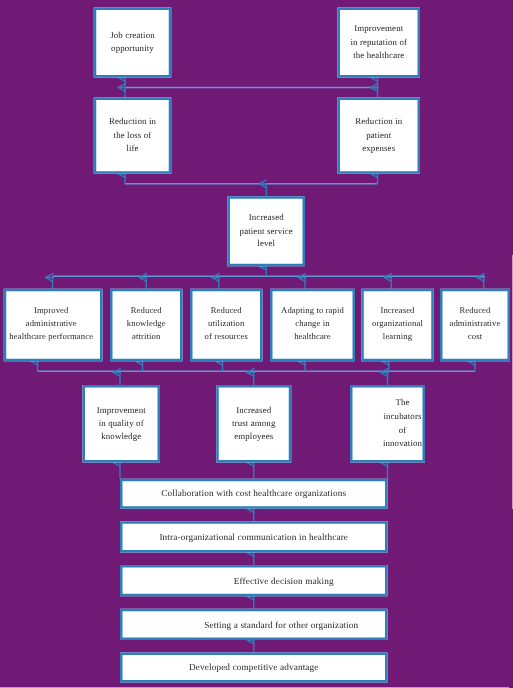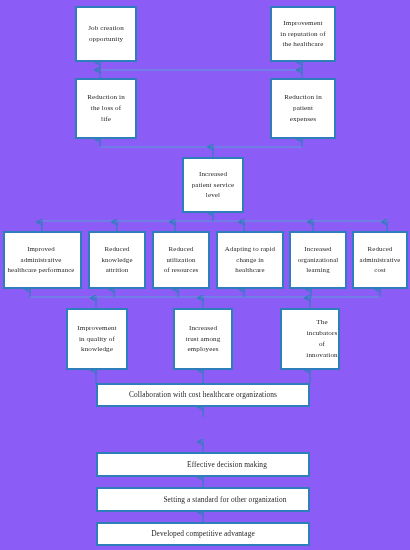--- a/index.html
+++ b/index.html
@@ -10,21 +10,21 @@
   }
   body {
     font-family: "Liberation Serif", "DejaVu Serif", serif;
     color: #231f20;
   }
   #diagram-root {
     position: relative;
     width: 410px;
     height: 550px;
     overflow: hidden;
-    background: #8b5cf6;
+    background: #701a75;
   }
   #edge-layer {
     position: absolute;
     left: 0;
     top: 0;
     width: 410px;
     height: 550px;
     pointer-events: none;
   }
   .node {
@@ -209,20 +209,23 @@
   <div class="node tier-knowledge" style="left:280px; top:308px; width:60px; height:62px;padding-left:24px;">
     <span class="node-label">The
 incubators of
 innovation</span>
   </div>
 
   <div class="node tier-stack" style="left:96px; top:383px; width:214px; height:24px;">
     <span class="node-label">Collaboration with cost healthcare organizations</span>
   </div>
 
+  <div class="node tier-stack" style="left:96px; top:417px; width:214px; height:25px;">
+    <span class="node-label">Intra-organizational communication in healthcare</span>
+  </div>
 
   <div class="node tier-stack" style="left:96px; top:452px; width:214px; height:25px;padding-left:48px;">
     <span class="node-label">Effective decision making</span>
   </div>
 
   <div class="node tier-stack" style="left:96px; top:487px; width:214px; height:25px;padding-left:44px;">
     <span class="node-label">Setting a standard for other organization</span>
   </div>
 
   <div class="node tier-stack" style="left:96px; top:522px; width:214px; height:24px;">

